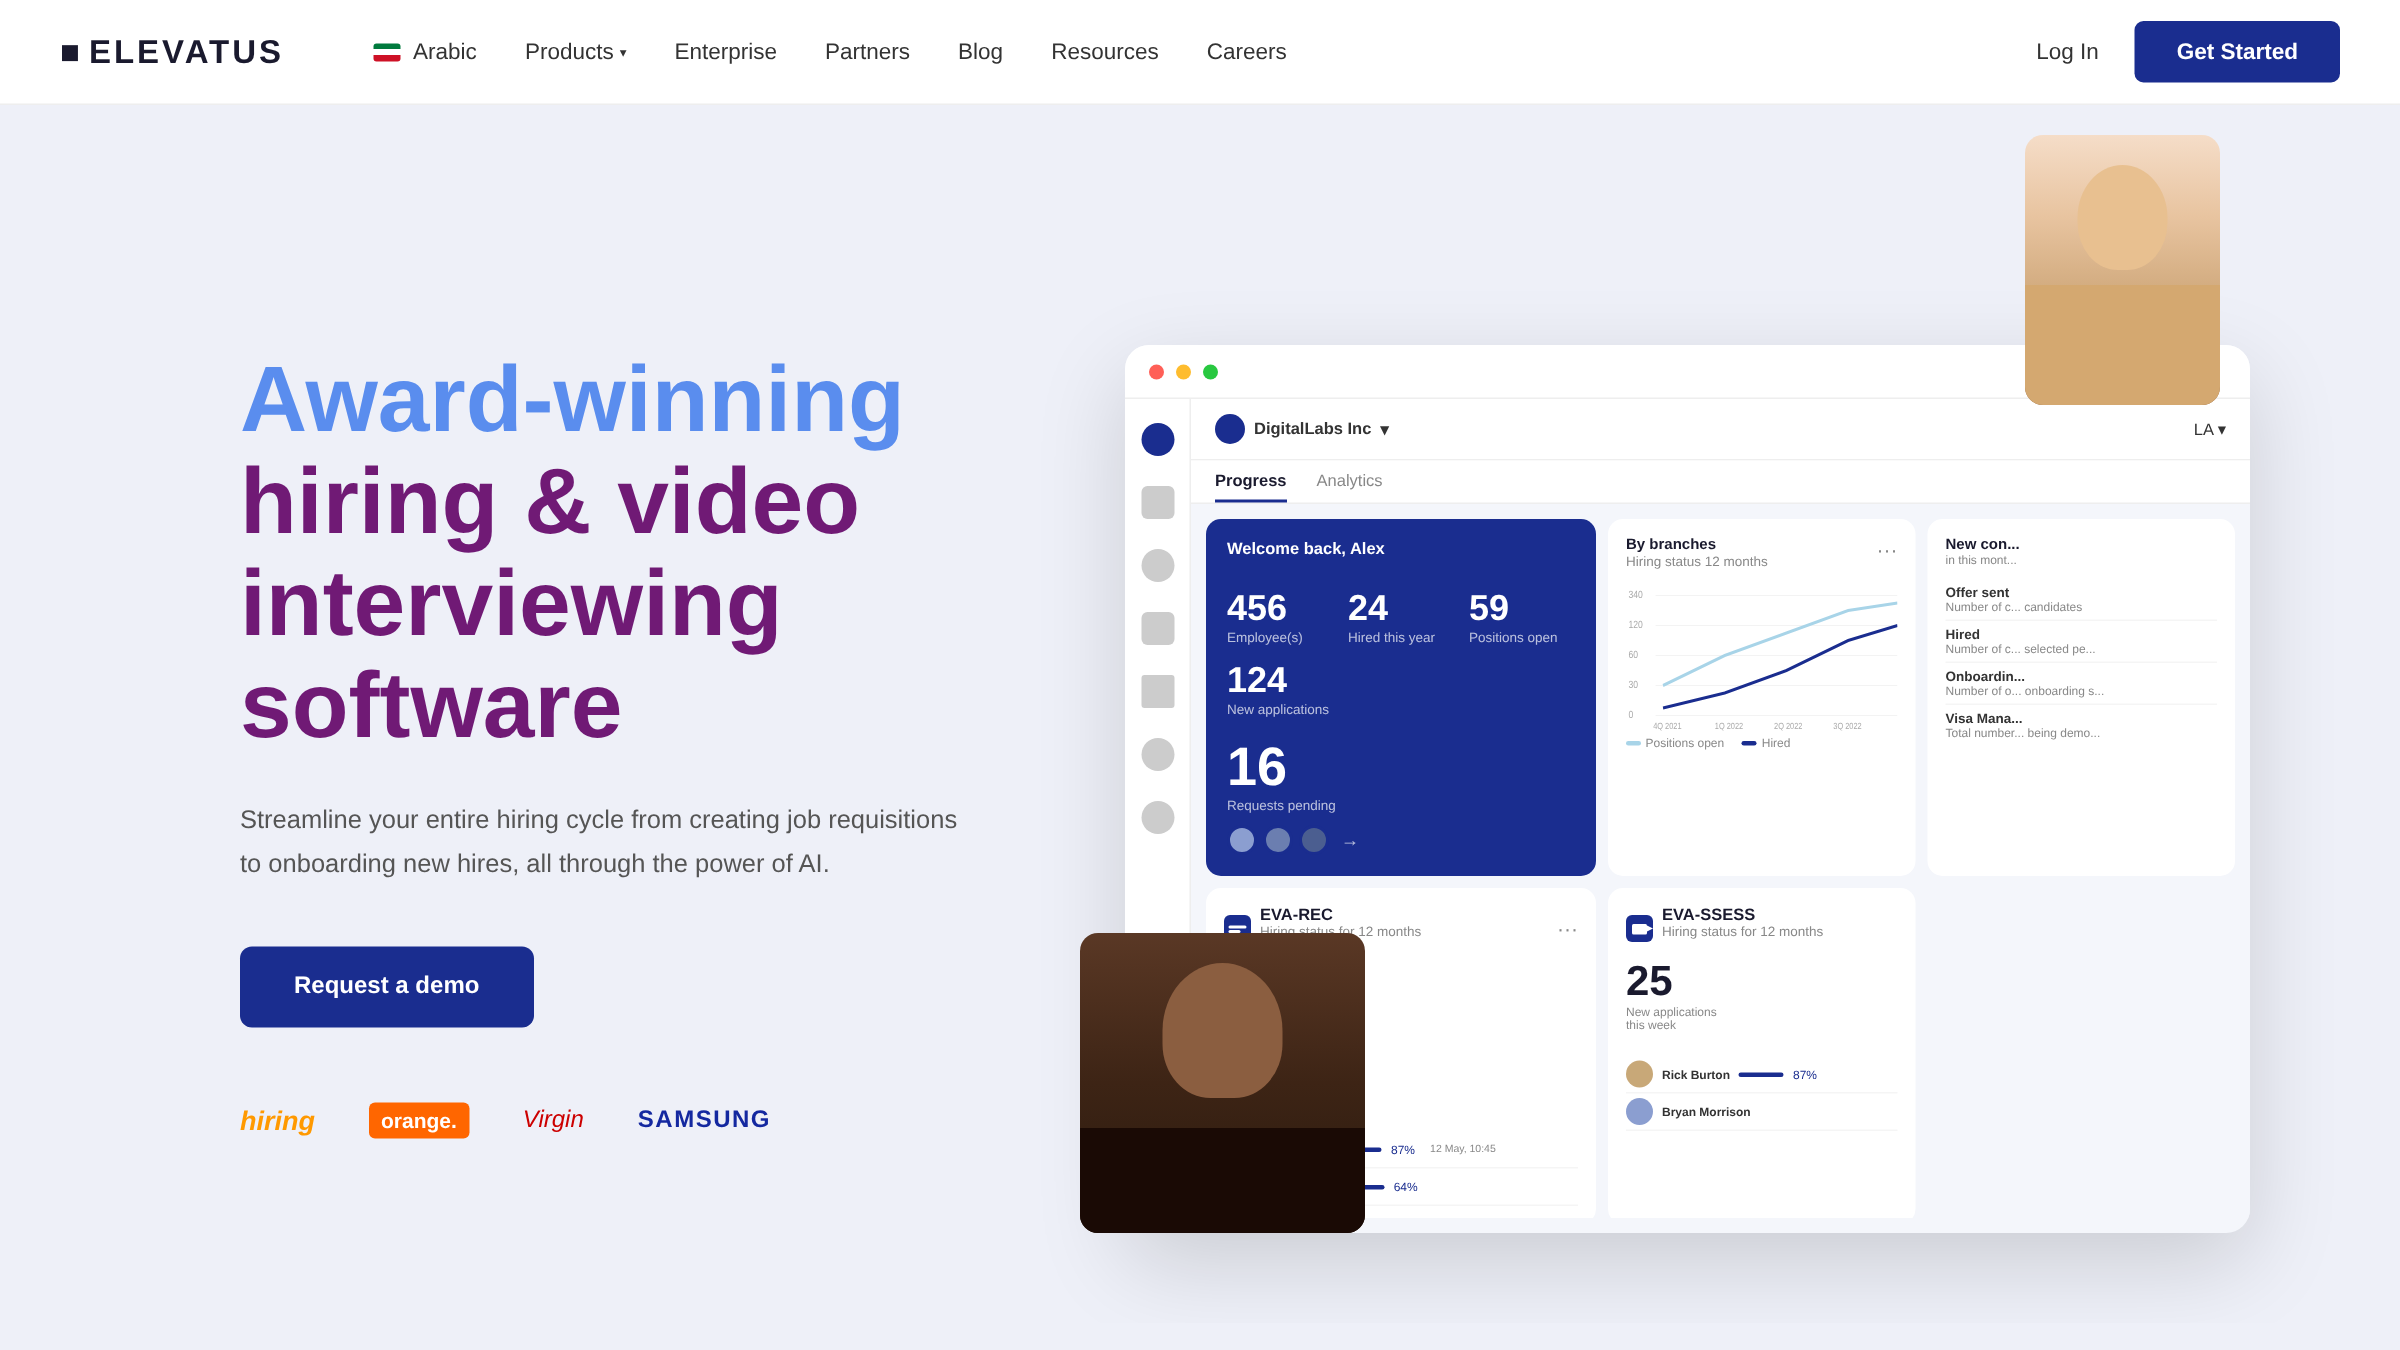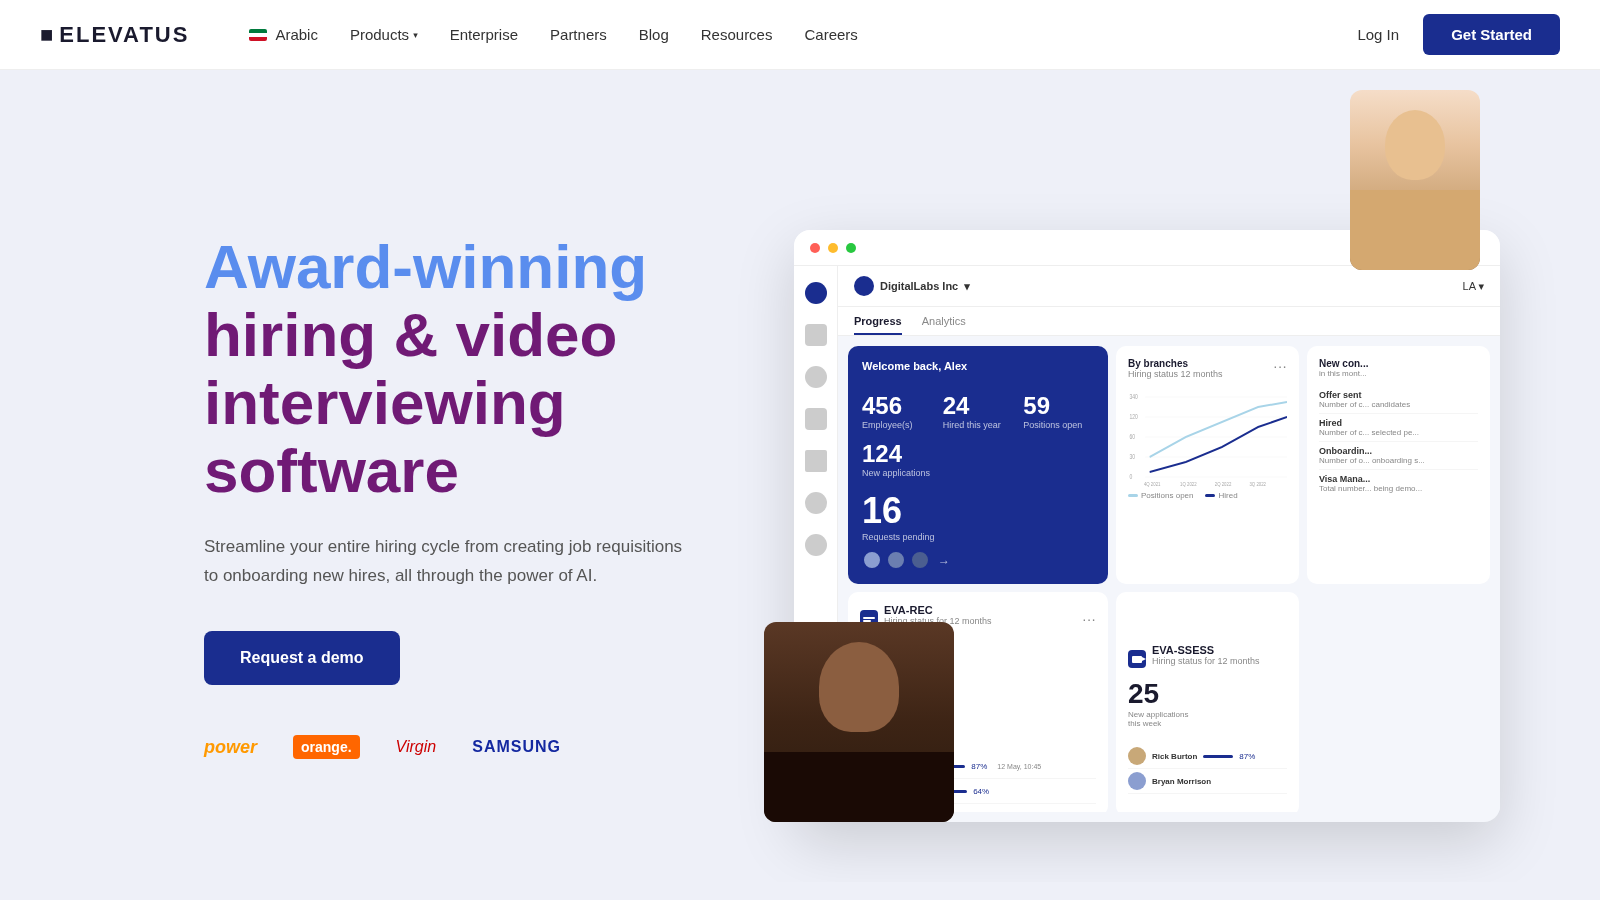--- a/index.html
+++ b/index.html
@@ -12,21 +12,21 @@
       padding: 0 40px; z-index: 100; border-bottom: 1px solid #eee;
     }
     .nav-logo { font-size: 22px; font-weight: 900; letter-spacing: 2px; color: #1a1a2e; margin-right: 60px; display: flex; align-items: center; gap: 4px; }
     .nav-links { display: flex; align-items: center; gap: 32px; flex: 1; }
     .nav-link { font-size: 15px; color: #333; text-decoration: none; cursor: pointer; display: flex; align-items: center; gap: 4px; }
     .nav-actions { display: flex; align-items: center; gap: 24px; }
     .btn-login { font-size: 15px; color: #333; cursor: pointer; background: none; border: none; }
     .btn-get-started { background: #1a2d8f; color: #fff; border: none; padding: 12px 28px; border-radius: 6px; font-size: 15px; font-weight: 600; cursor: pointer; }
 
     
-    .hero { margin-top: 70px; display: flex; height: 812px; background: #eef0f8; position: relative; overflow: hidden; padding-left: 44px; }
+    .hero { margin-top: 70px; display: flex; height: 812px; background: #eef0f8; position: relative; overflow: hidden; }
     .hero-left { width: 720px; padding: 100px 80px 60px 160px; display: flex; flex-direction: column; justify-content: center; }
     .hero-title { font-size: 62px; line-height: 1.1; margin-bottom: 28px; }
     .hero-title .accent { color: #5a8dee; font-weight: 700; }
     .hero-title .dark { color: #701a75; font-weight: 700; }
     .hero-subtitle { font-size: 17px; color: #555; line-height: 1.7; max-width: 480px; margin-bottom: 40px; }
     .btn-demo { background: #1a2d8f; color: #fff; border: none; padding: 18px 36px; border-radius: 8px; font-size: 16px; font-weight: 600; cursor: pointer; display: inline-block; width: fit-content; }
     .logos { display: flex; align-items: center; gap: 36px; margin-top: 50px; }
     .logo-item { font-size: 18px; font-weight: 700; color: #333; }
     .logo-amazon { color: #ff9900; font-style: italic; font-weight: 900; }
     .logo-orange { background: #ff6600; color: #fff; padding: 4px 8px; border-radius: 4px; font-size: 14px; }
@@ -142,21 +142,21 @@
 
 <section class="hero">
   <div class="hero-left">
     <h1 class="hero-title">
       <span class="accent">Award-winning</span><br>
       <span class="dark">hiring &amp; video interviewing software</span>
     </h1>
     <p class="hero-subtitle">Streamline your entire hiring cycle from creating job requisitions to onboarding new hires, all through the power of AI.</p>
     <button class="btn-demo">Request a demo</button>
     <div class="logos">
-      <span class="logo-item logo-amazon">power</span>
+      <span class="logo-item logo-amazon">hiring</span>
       <span class="logo-item logo-orange">orange.</span>
       <span class="logo-item logo-virgin">Virgin</span>
       <span class="logo-item logo-samsung">SAMSUNG</span>
     </div>
   </div>
 
   <div class="hero-right">
 
     <div class="person-top-right" style="position:absolute;top:20px;right:120px;width:130px;height:180px;border-radius:12px;overflow:hidden;z-index:25;background:linear-gradient(180deg,#f5ddc8 0%,#e8c4a0 30%,#c8a070 70%,#8b6040 100%);">
 
@@ -347,21 +347,21 @@
               <div class="person-row">
                 <div class="person-avatar" style="background:#8b9ed0;"></div>
                 <span class="person-name">Bryan Morrison</span>
                 <div class="progress-bar" style="width:18px;"></div>
                 <span class="person-score">64%</span>
               </div>
             </div>
 
             <div class="eva-ssess-card" style="grid-column: 2/3; grid-row: 2/3;">
               <div class="eva-header">
-                <div style="display:flex;align-items:center;gap:6px;margin-top:40px;">
+                <div style="display:flex;align-items:center;gap:6px;">
                   <div style="width:18px;height:18px;background:#1a2d8f;border-radius:4px;display:flex;align-items:center;justify-content:center;">
                     <div style="width:10px;height:7px;background:#fff;border-radius:1px;position:relative;">
                       <div style="position:absolute;right:-4px;top:1px;width:0;height:0;border-top:2px solid transparent;border-bottom:2px solid transparent;border-left:4px solid #fff;"></div>
                     </div>
                   </div>
                   <div>
                     <div class="eva-title">EVA-SSESS</div>
                     <div class="eva-subtitle">Hiring status for 12 months</div>
                   </div>
                 </div>

